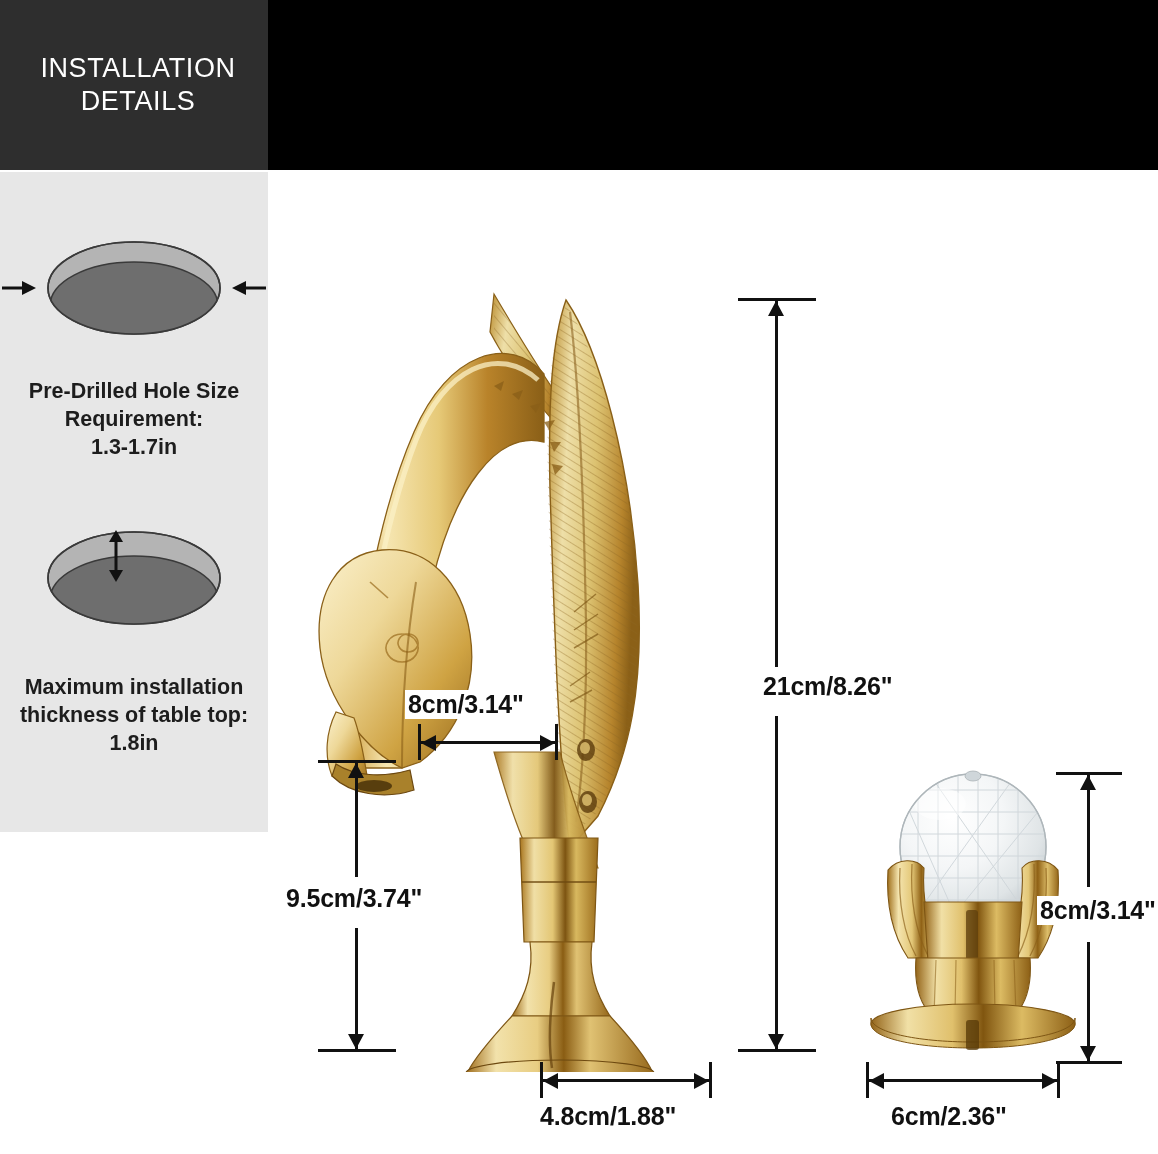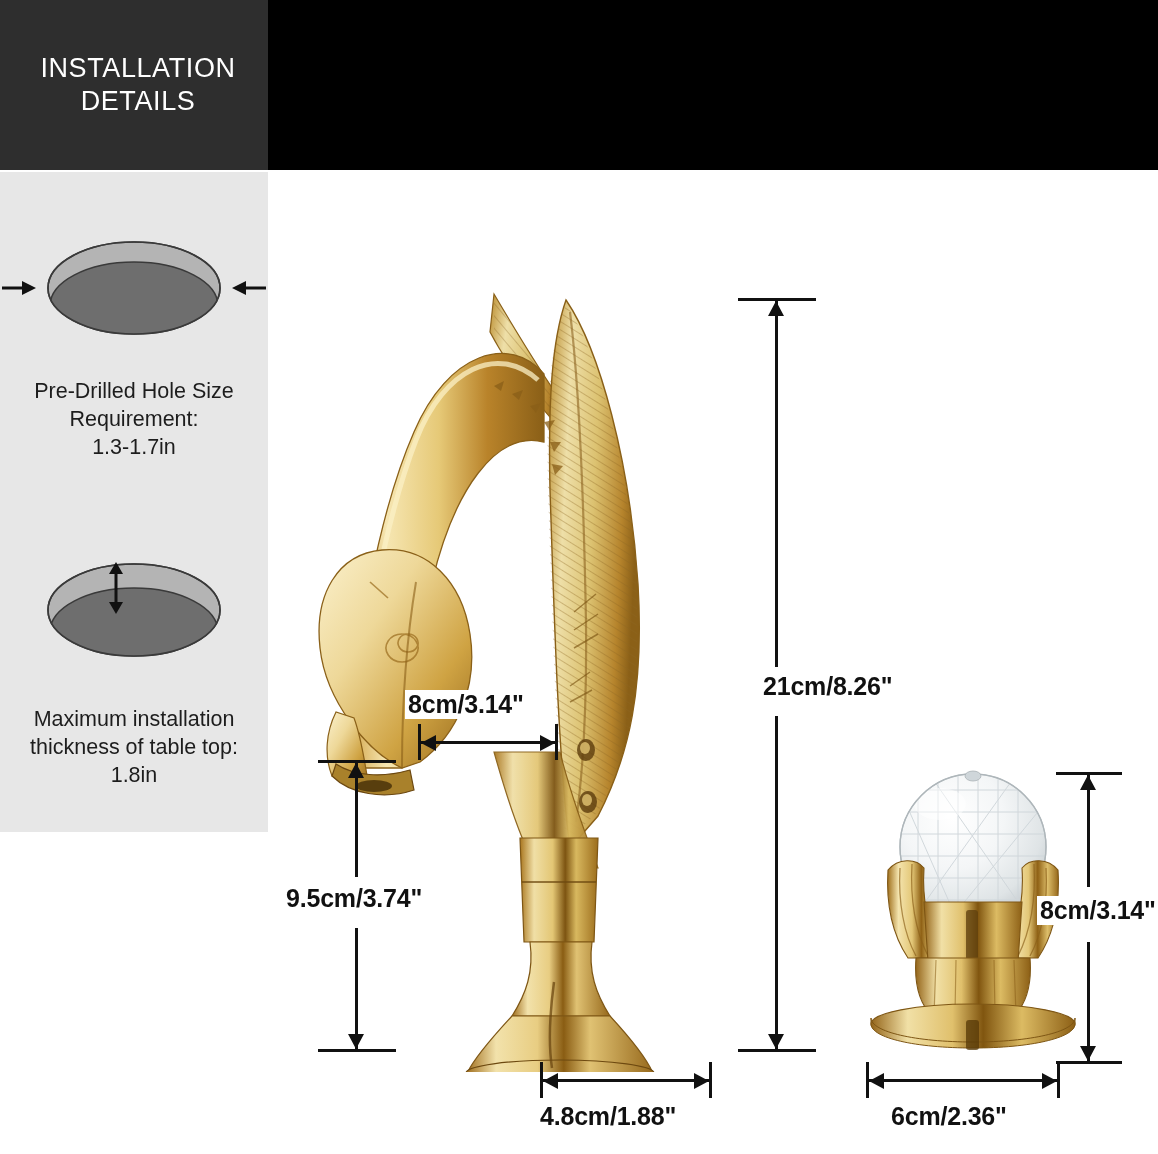--- a/index.html
+++ b/index.html
@@ -66,35 +66,35 @@
     position:absolute;
     left:0; top:172px;
     width:268px; height:660px;
     background:#e7e7e7;
   }
   .side-block{
     position:absolute;
     left:0; width:268px;
   }
   .side-block.b1{ top:48px; }
-  .side-block.b2{ top:376px; }
+  .side-block.b2{ top:344px; }
   .hole-wrap{
     position:relative;
     width:268px; height:150px;
   }
   .hole-svg{ display:block; margin:0 auto; }
   .side-caption{
     margin-top:8px;
     text-align:center;
     color:#1d1d1d;
     font-size:21.5px;
     line-height:1.3;
     padding:0 6px;
     white-space:pre-line;
-    font-weight:400;
+    font-weight:700;
   }
 
   
   .stage{
     position:absolute;
     left:268px; top:172px;
     width:890px; height:982px;
   }
 
   

